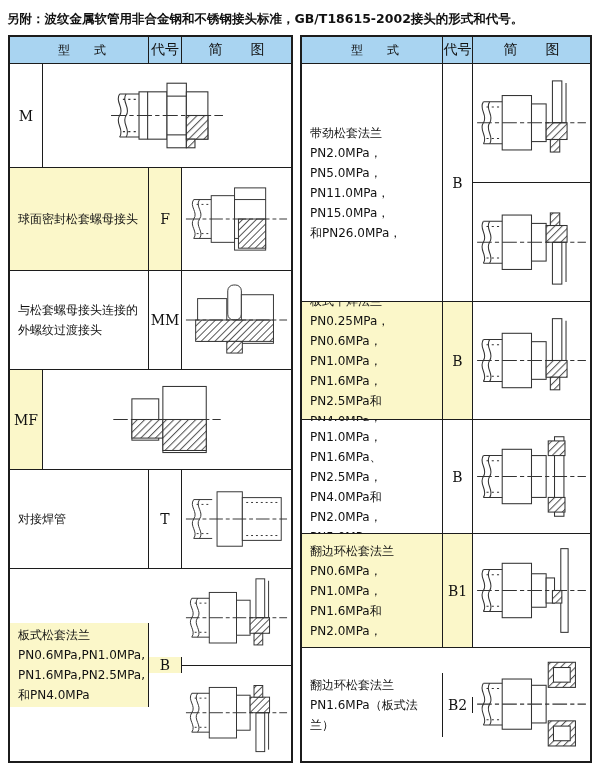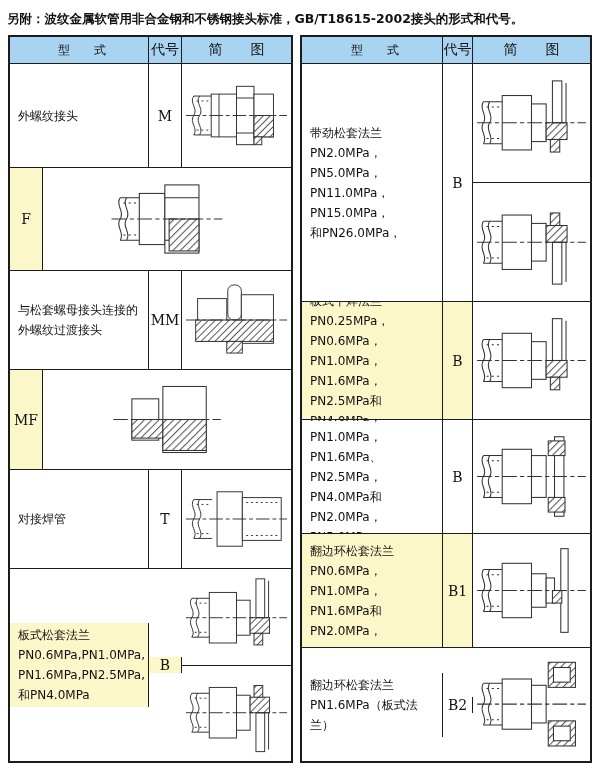--- a/index.html
+++ b/index.html
@@ -47,23 +47,20 @@
 <div class="page-title">另附：波纹金属软管用非合金钢和不锈钢接头标准，GB/T18615-2002接头的形式和代号。</div>
 
 <div class="tbl tbl-left">
   <div class="tr" style="flex:0 0 26px">
     <div class="td th c-type">型　　式</div>
     <div class="td th c-code" style="font-family:'DejaVu Sans',sans-serif;">代号</div>
     <div class="td th c-diag">简　　图</div>
   </div>
 
   <div class="tr" style="flex:0 0 103px">
-    <div class="td c-type">
-        <span>外螺纹接头</span>
-      </div>
     <div class="td c-code">M</div>
     <div class="td c-diag">
       <svg class="fit" viewBox="0 0 108 92">
           <defs>
             <pattern id="h0" width="5" height="5" patternUnits="userSpaceOnUse" patternTransform="rotate(45)">
               <rect width="5" height="5" fill="#fff"></rect>
               <line x1="0" y1="0" x2="0" y2="5" stroke="#555" stroke-width="2"></line>
             </pattern>
           </defs>
           <path d="M10,26 H29 M10,66 H29" stroke="#333" stroke-width="1" fill="none"></path>
@@ -78,20 +75,23 @@
           <line x1="54" y1="64" x2="72" y2="64" stroke="#333" stroke-width="1"></line>
           <rect x="72" y="24" width="20" height="44" fill="#fff" stroke="#333" stroke-width="1"></rect>
           <rect x="72" y="46" width="20" height="22" fill="url(#h0)" stroke="#333" stroke-width="1"></rect>
           <rect x="72" y="68" width="8" height="8" fill="url(#h0)" stroke="#333" stroke-width="1"></rect>
           <line x1="2" y1="46" x2="106" y2="46" stroke="#333" stroke-width="1" stroke-dasharray="14 3 4 3"></line>
         </svg>
     </div>
   </div>
 
   <div class="tr hl" style="flex:0 0 102px">
+    <div class="td c-type">
+        <span>球面密封松套螺母接头</span>
+      </div>
     <div class="td c-code">F</div>
     <div class="td c-diag">
       <svg class="fit" viewBox="0 0 108 92">
           <defs>
             <pattern id="h1" width="5" height="5" patternUnits="userSpaceOnUse" patternTransform="rotate(45)">
               <rect width="5" height="5" fill="#fff"></rect>
               <line x1="0" y1="0" x2="0" y2="5" stroke="#555" stroke-width="2"></line>
             </pattern>
           </defs>
           <path d="M10,26 H29 M10,66 H29" stroke="#333" stroke-width="1" fill="none"></path>

